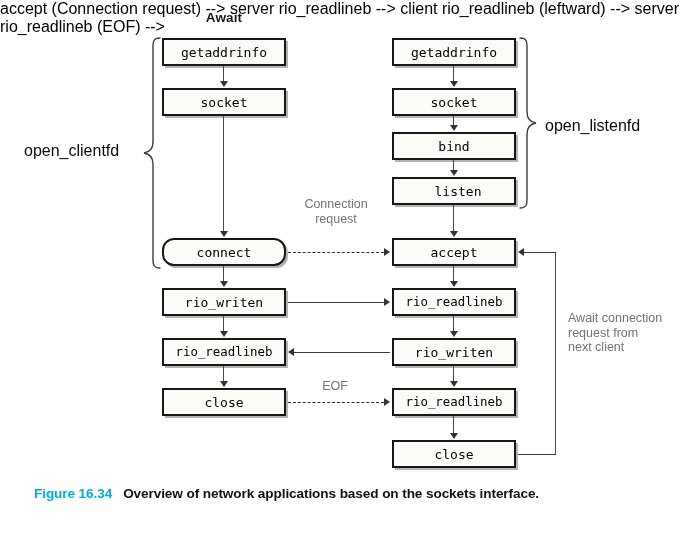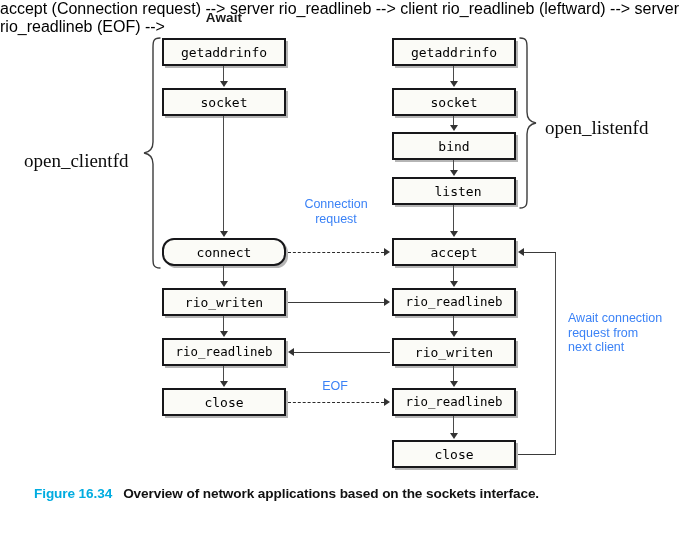--- a/index.html
+++ b/index.html
@@ -88,29 +88,29 @@
 
   
   .brace { position: absolute; }
   .brace svg { display: block; overflow: visible; }
 
   
   .annot {
     position: absolute;
     font-family: "Liberation Sans", sans-serif;
     font-size: 12.5px;
-    color: #3b82f6;
+    color: #737373;
     line-height: 14.5px;
     white-space: pre-line;
   }
   .annot.center { text-align: center; }
   .mono-label {
     position: absolute;
-    font-family: Liberation Serif, serif;
-    font-size: 19px;
+    font-family: Liberation Sans, sans-serif;
+    font-size: 16px;
     color: #0b0b0b;
     white-space: nowrap;
   }
 
   
   #caption {
     position: absolute;
     left: 34px;
     top: 486px;
     font-family: "Liberation Sans", sans-serif;
@@ -223,21 +223,21 @@
 request from
 next client</div>
 
   
   
   <div class="brace" style="left:140px; top:36px;">
     <svg width="22" height="234" viewBox="0 0 22 234">
       <path d="M20 2 C13 2 13 6 13 12 L13 106 C13 113 10 116 4 117 C10 118 13 121 13 128 L13 222 C13 228 13 232 20 232" fill="none" stroke="#3c3c3c" stroke-width="1.4" stroke-linecap="round"></path>
     </svg>
   </div>
-  <div class="mono-label" style="left:24px; top:150px;">open_clientfd</div>
+  <div class="mono-label" style="left:24px; top:142px;">open_clientfd</div>
 
   
   <div class="brace" style="left:518px; top:36px;">
     <svg width="22" height="174" viewBox="0 0 22 174">
       <path d="M2 2 C9 2 9 6 9 12 L9 76 C9 83 12 86 18 87 C12 88 9 91 9 98 L9 162 C9 168 9 172 2 172" fill="none" stroke="#3c3c3c" stroke-width="1.4" stroke-linecap="round"></path>
     </svg>
   </div>
   <div class="mono-label" style="left:545px; top:117px;">open_listenfd</div>
 
   

